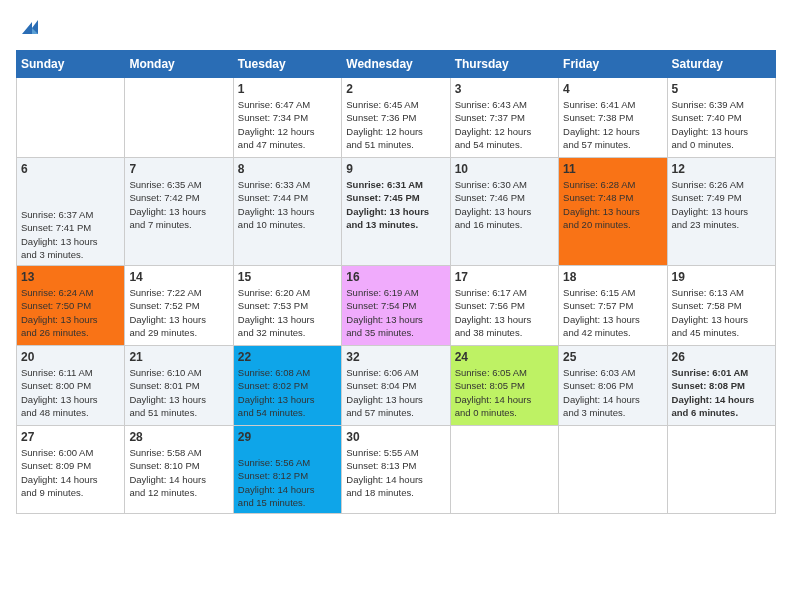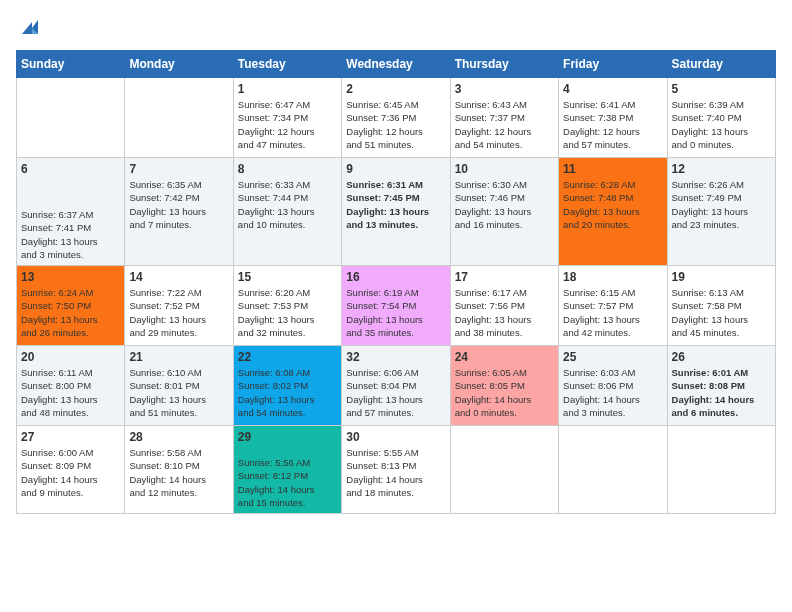--- a/index.html
+++ b/index.html
@@ -284,21 +284,21 @@
 Daylight: 13 hours
 and 54 minutes.</div>
         </td>
         <td style="background: rgb(240, 244, 248);">
           <div class="day-number">32</div>
           <div class="day-info" style="white-space: pre-line;">Sunrise: 6:06 AM
 Sunset: 8:04 PM
 Daylight: 13 hours
 and 57 minutes.</div>
         </td>
-        <td style="background: #fca5a5;">
+        <td style="background: #bef264;">
           <div class="day-number">24</div>
           <div class="day-info" style="white-space: pre-line;">Sunrise: 6:05 AM
 Sunset: 8:05 PM
 Daylight: 14 hours
 and 0 minutes.</div>
         </td>
         <td style="background: rgb(240, 244, 248);">
           <div class="day-number">25</div>
           <div class="day-info" style="white-space: pre-line;">Sunrise: 6:03 AM
 Sunset: 8:06 PM
@@ -321,21 +321,21 @@
 Daylight: 14 hours
 and 9 minutes.</div>
         </td>
         <td style="background: rgb(255, 255, 255);">
           <div class="day-number">28</div>
           <div class="day-info" style="white-space: pre-line;">Sunrise: 5:58 AM
 Sunset: 8:10 PM
 Daylight: 14 hours
 and 12 minutes.</div>
         </td>
-        <td style="background: #14b8a6;">
+        <td style="background: #0ea5e9;">
           <div class="day-number">29</div>
           <div class="day-info" style="white-space: pre-line; margin-top: 12px;">Sunrise: 5:56 AM
 Sunset: 8:12 PM
 Daylight: 14 hours
 and 15 minutes.</div>
         </td>
         <td style="background: rgb(255, 255, 255);">
           <div class="day-number">30</div>
           <div class="day-info" style="white-space: pre-line;">Sunrise: 5:55 AM
 Sunset: 8:13 PM

